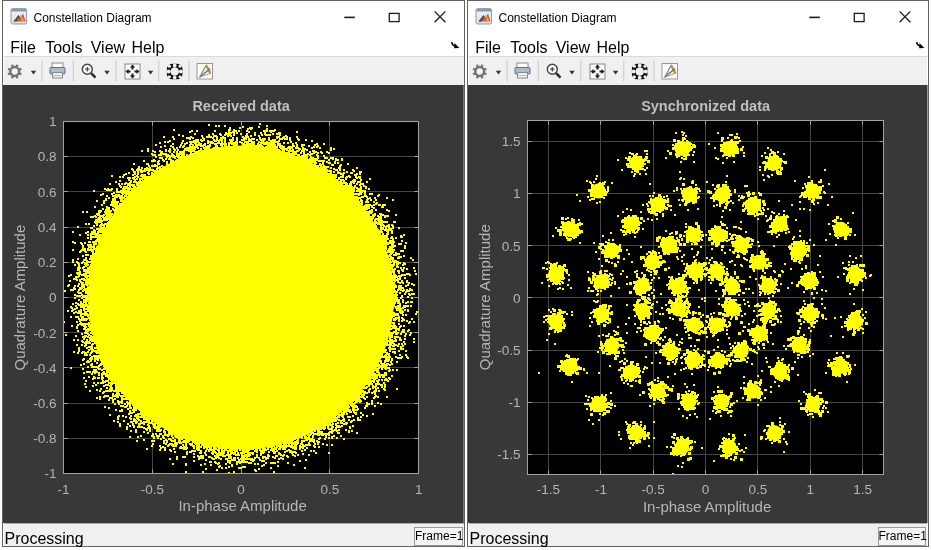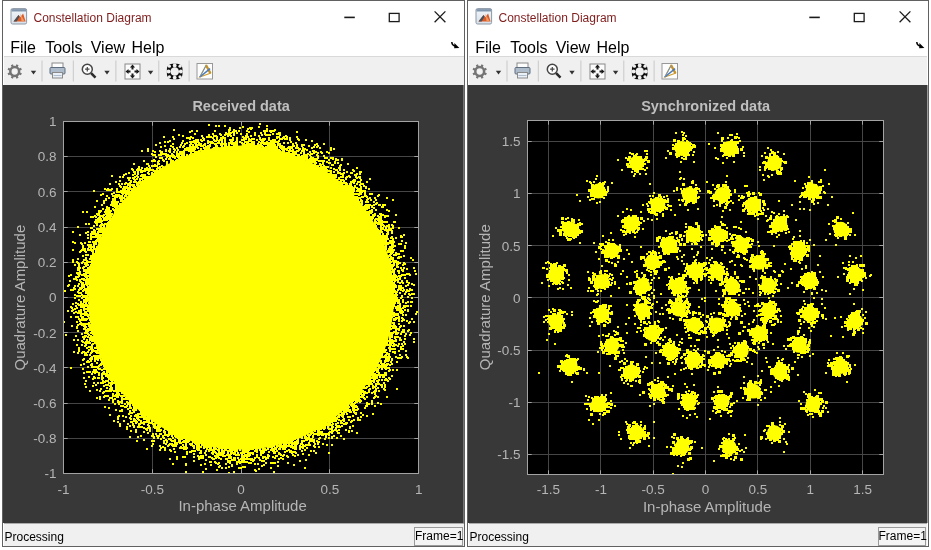--- a/index.html
+++ b/index.html
@@ -1,21 +1,21 @@
 <!DOCTYPE html>
 <html><head><meta charset="utf-8">
 <style>
   html,body{margin:0;padding:0;background:#fff;width:931px;height:550px;overflow:hidden}
   body{font-family:"Liberation Sans",sans-serif;position:relative}
   .win{position:absolute;top:0;height:546.5px;background:#fff;border:1.4px solid #616161;box-sizing:border-box}
-  .title{position:absolute;top:11.3px;font-size:12px;color:#7f1d1d}
+  .title{position:absolute;top:11.3px;font-size:12px;color:#000000}
   .mi{position:absolute;top:39px;font-size:16px;color:#000}
   .mline{position:absolute;top:56px;height:1px;background:#d9d9d9}
   .status{position:absolute;top:522.5px;height:23px;background:#f0f0f0;border-top:1px solid #ababab;
-          font-size:12px;color:#000;padding:6px 8px 0 1px;box-sizing:border-box}
+          font-size:16px;color:#000;padding:6px 8px 0 1px;box-sizing:border-box}
   .frame{position:absolute;top:526.5px;width:48.5px;height:19px;background:#f4f4f4;border:1px solid #9a9a9a;
          box-sizing:border-box;font-size:12px;text-align:right;padding-top:1.5px}
 </style></head>
 <body>
 <div class="win" style="left:2px;width:463px"></div>
 <svg style="position:absolute;left:2px;top:0" width="463" height="56" viewBox="2 0 463 56">
     <defs>
       <linearGradient id="mg2" x1="0" y1="0" x2="0" y2="1">
         <stop offset="0" stop-color="#f2f6fa"></stop>
         <stop offset="1" stop-color="#d7e0ea"></stop>

